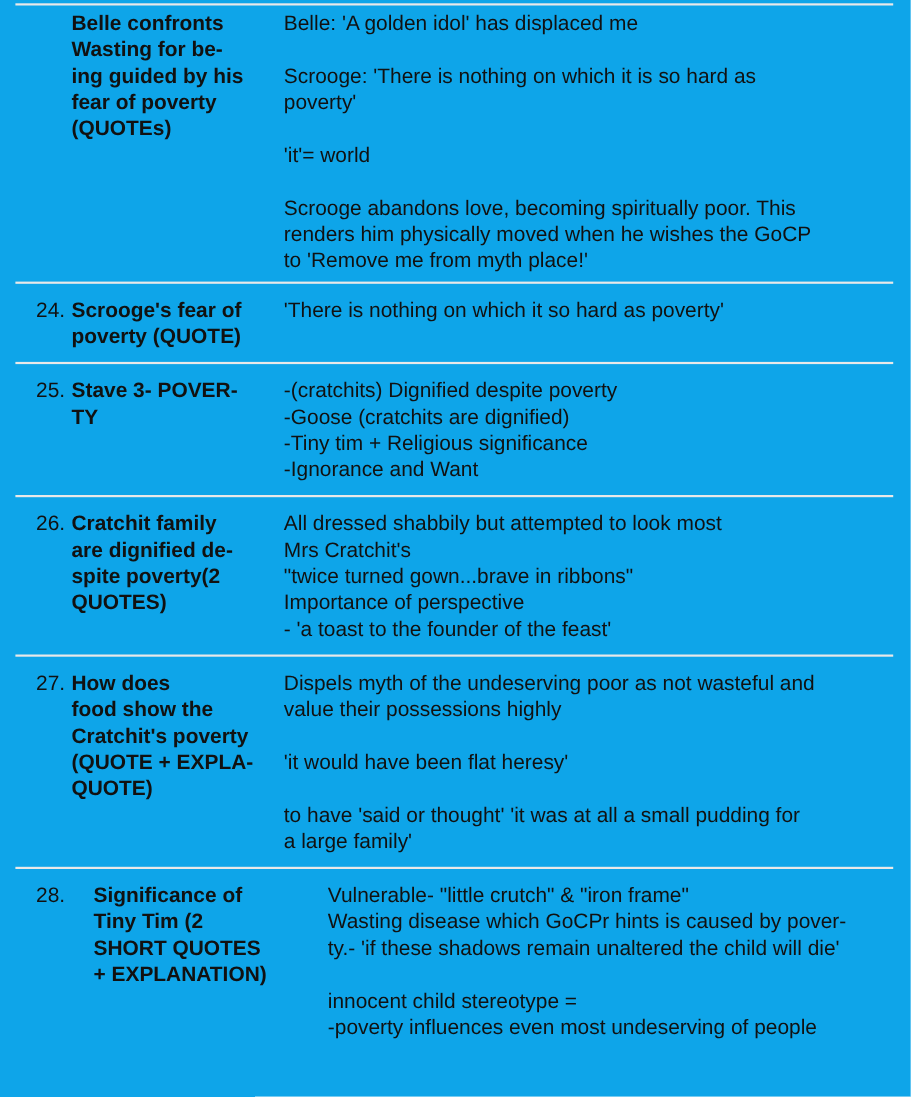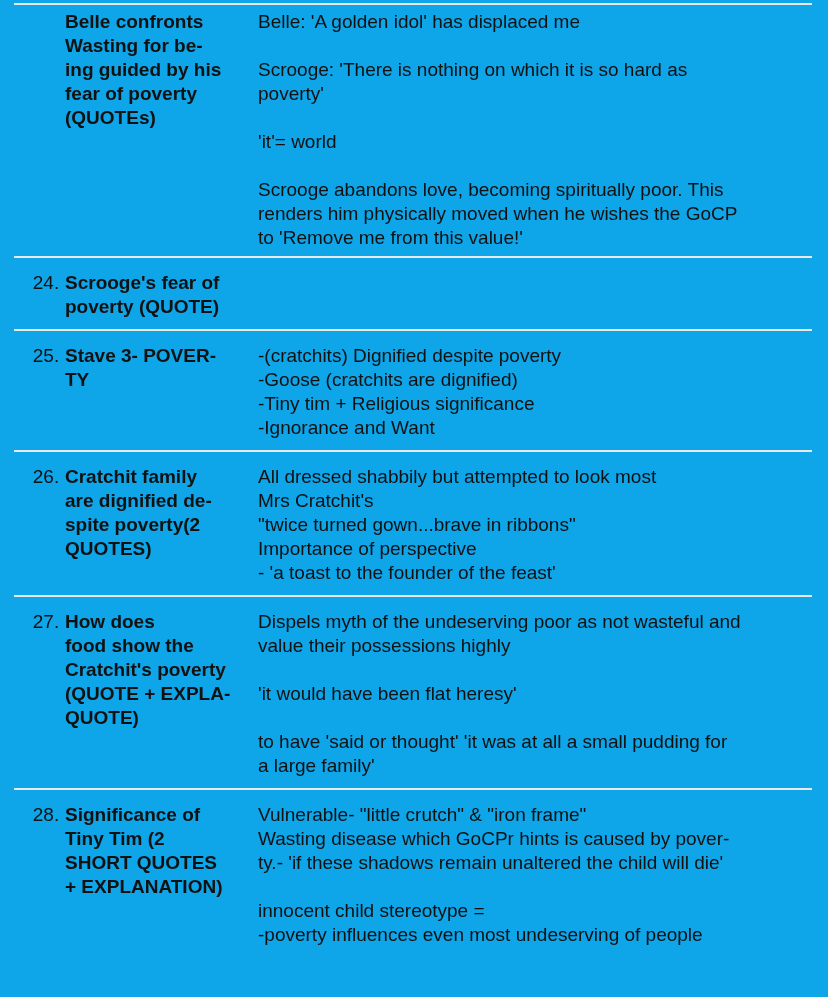--- a/index.html
+++ b/index.html
@@ -23,20 +23,21 @@
   }
   .row {
     display: grid;
     grid-template-columns: 38px 193px 1fr;
     padding: 13px 0 10px 13px;
     border-bottom: 2px solid #e9e9e9;
     box-sizing: border-box;
   }
   .row:last-child {
     border-bottom: none;
+    gap: 20px;
   }
   .row.first {
     padding-top: 5px;
     padding-bottom: 6px;
   }
   .num, .title, .answer {
     font-size: 19px;
     line-height: 24px;
   }
   .num {
@@ -72,29 +73,32 @@
     <div class="answer">
           <div class="line">Belle: 'A golden idol' has displaced me</div>
           <div class="line">&nbsp;</div>
           <div class="line">Scrooge: 'There is nothing on which it is so hard as</div>
           <div class="line">poverty'</div>
           <div class="line">&nbsp;</div>
           <div class="line">'it'= world</div>
           <div class="line">&nbsp;</div>
           <div class="line">Scrooge abandons love, becoming spiritually poor. This</div>
           <div class="line">renders him physically moved when he wishes the GoCP</div>
-          <div class="line">to 'Remove me from this value!'</div>
+          <div class="line">to 'Remove me from myth place!'</div>
         </div>
   </div>
 
   <div class="row">
     <div class="num">24.</div>
     <div class="title">
           <div class="line">Scrooge's fear of</div>
           <div class="line">poverty (QUOTE)</div>
+        </div>
+    <div class="answer">
+          <div class="line">'There is nothing on which it so hard as poverty'</div>
         </div>
   </div>
 
   <div class="row">
     <div class="num">25.</div>
     <div class="title">
           <div class="line">Stave 3- POVER-</div>
           <div class="line">TY</div>
         </div>
     <div class="answer">

